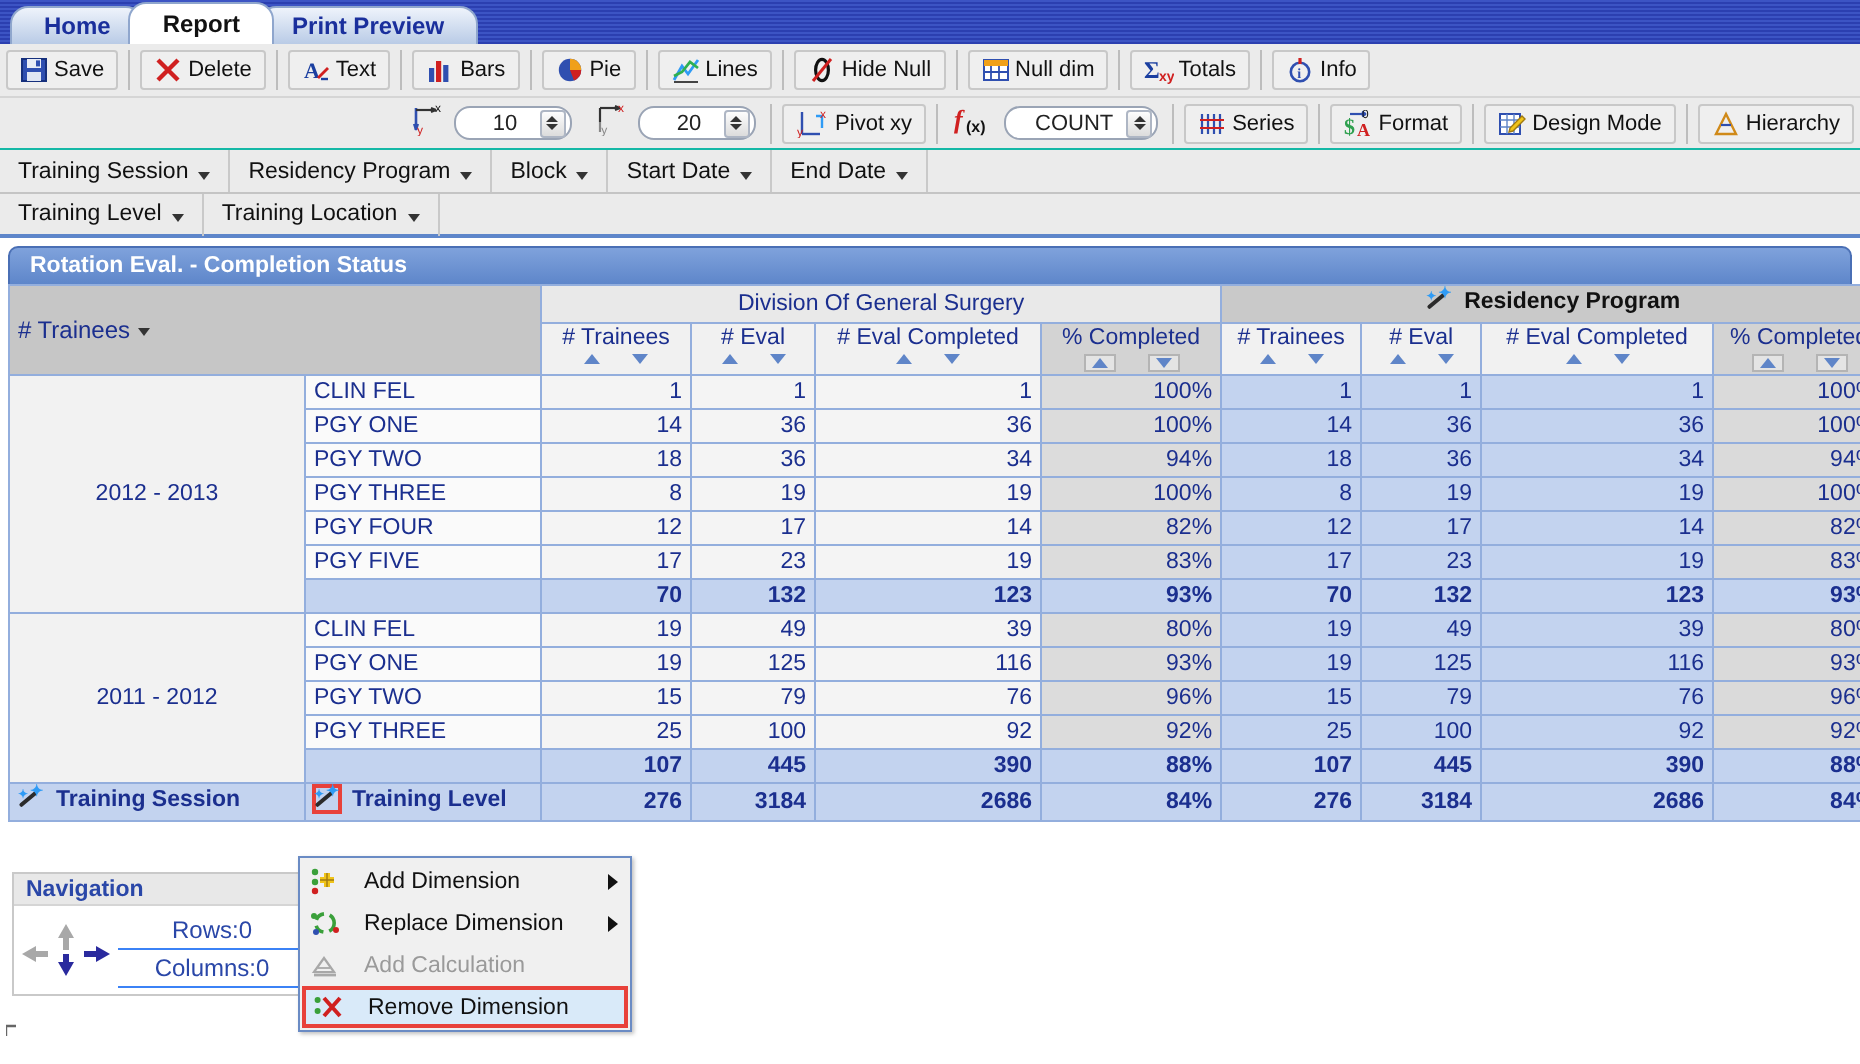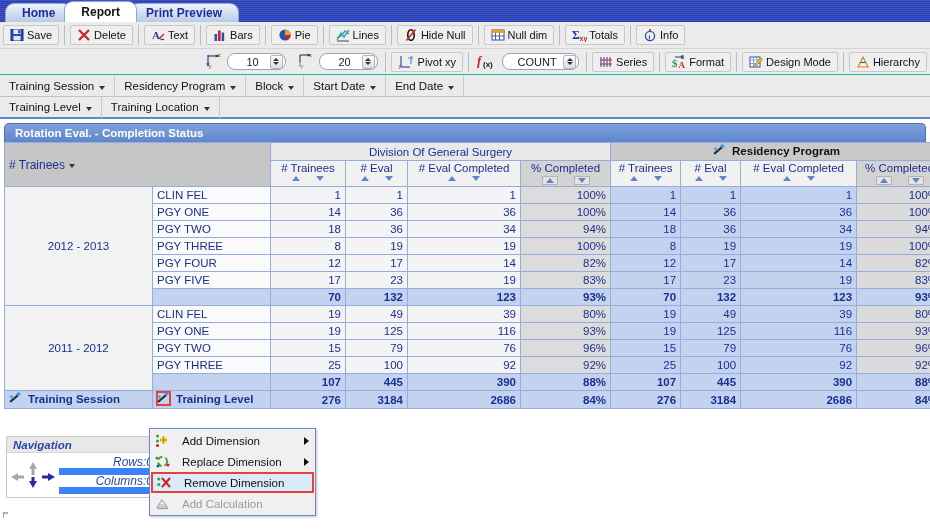--- a/index.html
+++ b/index.html
@@ -158,33 +158,33 @@
     background:#2b2b2b; transform:rotate(-40deg); transform-origin:left center;
     border-radius:1px;
   }
   .wand .sp{ position:absolute; color:#2f9bf5; font-size:8px; line-height:8px; }
   .wand .s1{ left:6px; top:-1px; }
   .wand .s2{ left:0px; top:1px; font-size:6px; }
 
   
   .navpanel{
     position:absolute; left:6px; top:436px; width:152px; height:62px;
-    background:#fff; border:1px solid #c9c9c9;font-style:italic;
+    background:#fff; border:1px solid #c9c9c9;
   }
   .navtitle{
     height:16px; line-height:16px; background:#e8e8e8;
     color:#2a47a8; font-weight:bold; font-size:11.5px; padding-left:6px;
     border-bottom:1px solid #d5d5d5;
   }
   .navbody{ display:flex; align-items:center; height:44px; }
   .padwrap{ position:relative; width:52px; height:40px; flex:0 0 52px; }
   .navfields{ flex:1; }
   .navline{
-    display:flex; justify-content:flex-end; align-items:center;
-    border-bottom:7px solid #3b82f6; height:19px; padding:0 4px 0 0;
+    display:flex; justify-content:center; align-items:center;
+    border-bottom:1px solid #3b82f6; height:19px; padding:0 4px 0 0;
     color:#2a47a8; font-size:12px;
   }
   .navline .lbl{ font-weight:normal; }
   .navline .val{ color:#2a47a8; }
 
   
   .ctxmenu{
     position:absolute; left:149px; top:428px; width:167px;
     background:#f0f0f0; border:1px solid #6a8bc4;
     box-shadow:1px 1px 2px rgba(0,0,0,.25);
@@ -789,29 +789,29 @@
     <div class="ctxitem">
       <span class="ctxicon"><svg width="15" height="15" viewBox="0 0 15 15">
           <circle cx="7.5" cy="7.5" r="4.6" fill="none" stroke="#3aa03a" stroke-width="1.8" stroke-dasharray="5 3"></circle>
           <circle cx="2" cy="4" r="1.5" fill="#3aa03a"></circle>
           <circle cx="13" cy="11" r="1.5" fill="#d02020"></circle>
           <circle cx="3" cy="12" r="1.5" fill="#2f4fb0"></circle>
         </svg></span>
       <span>Replace Dimension</span>
       <span class="sub"></span>
     </div>
+    <div class="ctxitem disabled">
+      <span class="ctxicon"><svg width="15" height="15" viewBox="0 0 15 15">
+          <path d="M2 11 L7 4 L12 11 Z" fill="none" stroke="#a8a8a8" stroke-width="1.1"></path>
+          <path d="M2 12.5 L13 12.5" stroke="#a8a8a8" stroke-width="1.4"></path>
+          <path d="M4 9 L10 9" stroke="#a8a8a8" stroke-width="0.9"></path>
+        </svg></span>
+      <span>Add Calculation</span>
+    </div>
     <div class="ctxitem highlight">
       <span class="ctxicon"><svg width="15" height="15" viewBox="0 0 15 15">
           <circle cx="1.8" cy="4" r="1.5" fill="#3aa03a"></circle>
           <circle cx="1.8" cy="9.5" r="1.5" fill="#3aa03a"></circle>
           <path d="M5 3 L13 12 M13 3 L5 12" stroke="#d02020" stroke-width="2" fill="none"></path>
         </svg></span>
       <span>Remove Dimension</span>
     </div>
-    <div class="ctxitem disabled">
-      <span class="ctxicon"><svg width="15" height="15" viewBox="0 0 15 15">
-          <path d="M2 11 L7 4 L12 11 Z" fill="none" stroke="#a8a8a8" stroke-width="1.1"></path>
-          <path d="M2 12.5 L13 12.5" stroke="#a8a8a8" stroke-width="1.4"></path>
-          <path d="M4 9 L10 9" stroke="#a8a8a8" stroke-width="0.9"></path>
-        </svg></span>
-      <span>Add Calculation</span>
-    </div>
   </div>
 
 </body></html>

